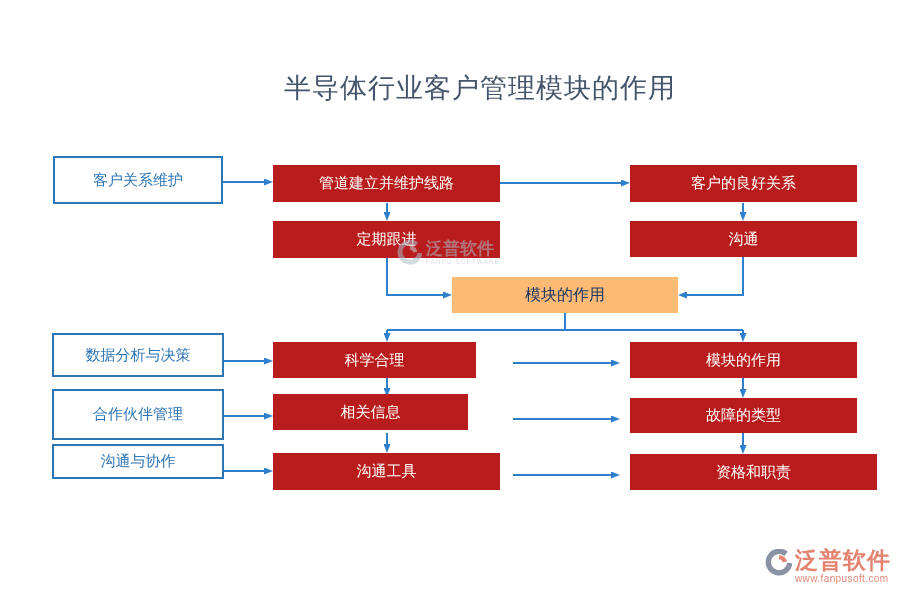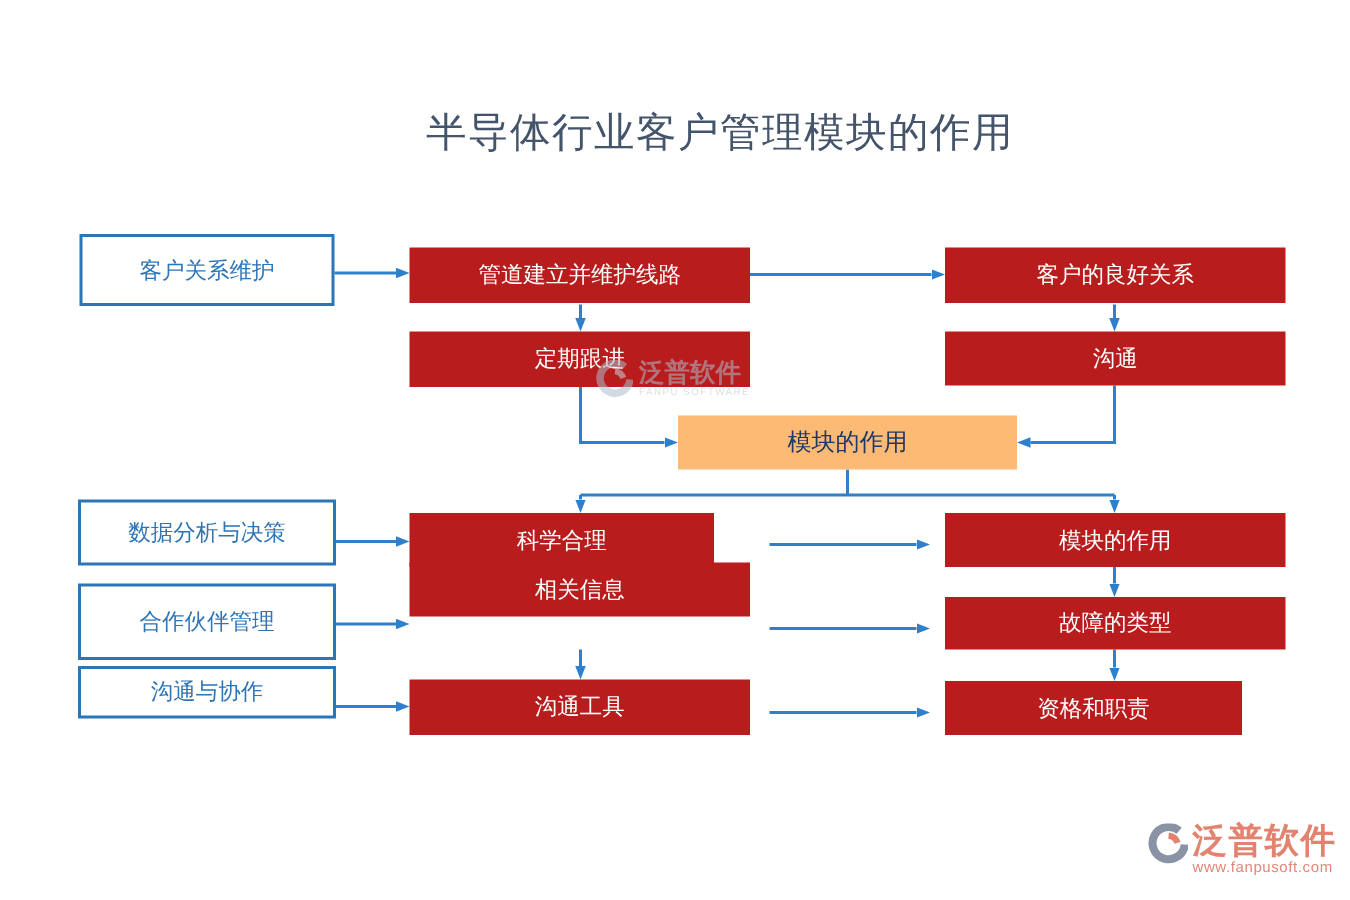--- a/index.html
+++ b/index.html
@@ -76,40 +76,40 @@
 
   <div class="node fill" style="left:273px;top:165px;width:227px;height:37px">
     <span>管道建立并维护线路</span>
   </div>
   <div class="node fill" style="left:273px;top:221px;width:227px;height:37px">
     <span>定期跟进</span>
   </div>
   <div class="node fill" style="left:273px;top:342px;width:203px;height:36px">
     <span>科学合理</span>
   </div>
-  <div class="node fill" style="left:273px;top:375px;width:227px;height:36px">
+  <div class="node fill" style="left:273px;top:394px;width:195px;height:36px">
     <span>相关信息</span>
   </div>
   <div class="node fill" style="left:273px;top:453px;width:227px;height:37px">
     <span>沟通工具</span>
   </div>
 
   <div class="node fill" style="left:630px;top:165px;width:227px;height:37px">
     <span>客户的良好关系</span>
   </div>
   <div class="node fill" style="left:630px;top:221px;width:227px;height:36px">
     <span>沟通</span>
   </div>
   <div class="node fill" style="left:630px;top:342px;width:227px;height:36px">
     <span>模块的作用</span>
   </div>
   <div class="node fill" style="left:630px;top:398px;width:227px;height:35px">
     <span>故障的类型</span>
   </div>
-  <div class="node fill" style="left:630px;top:454px;width:198px;height:36px">
+  <div class="node fill" style="left:630px;top:454px;width:247px;height:36px">
     <span>资格和职责</span>
   </div>
 
   <div class="node center" style="left:452px;top:277px;width:226px;height:36px">
     <span>模块的作用</span>
   </div>
 
   <div class="watermark">
     <svg width="26" height="26" viewBox="0 0 26 26">
       <path d="M 20.5 4.5 A 10 10 0 1 0 24 13" stroke="#AEBDCB" stroke-width="5" fill="none"></path>

